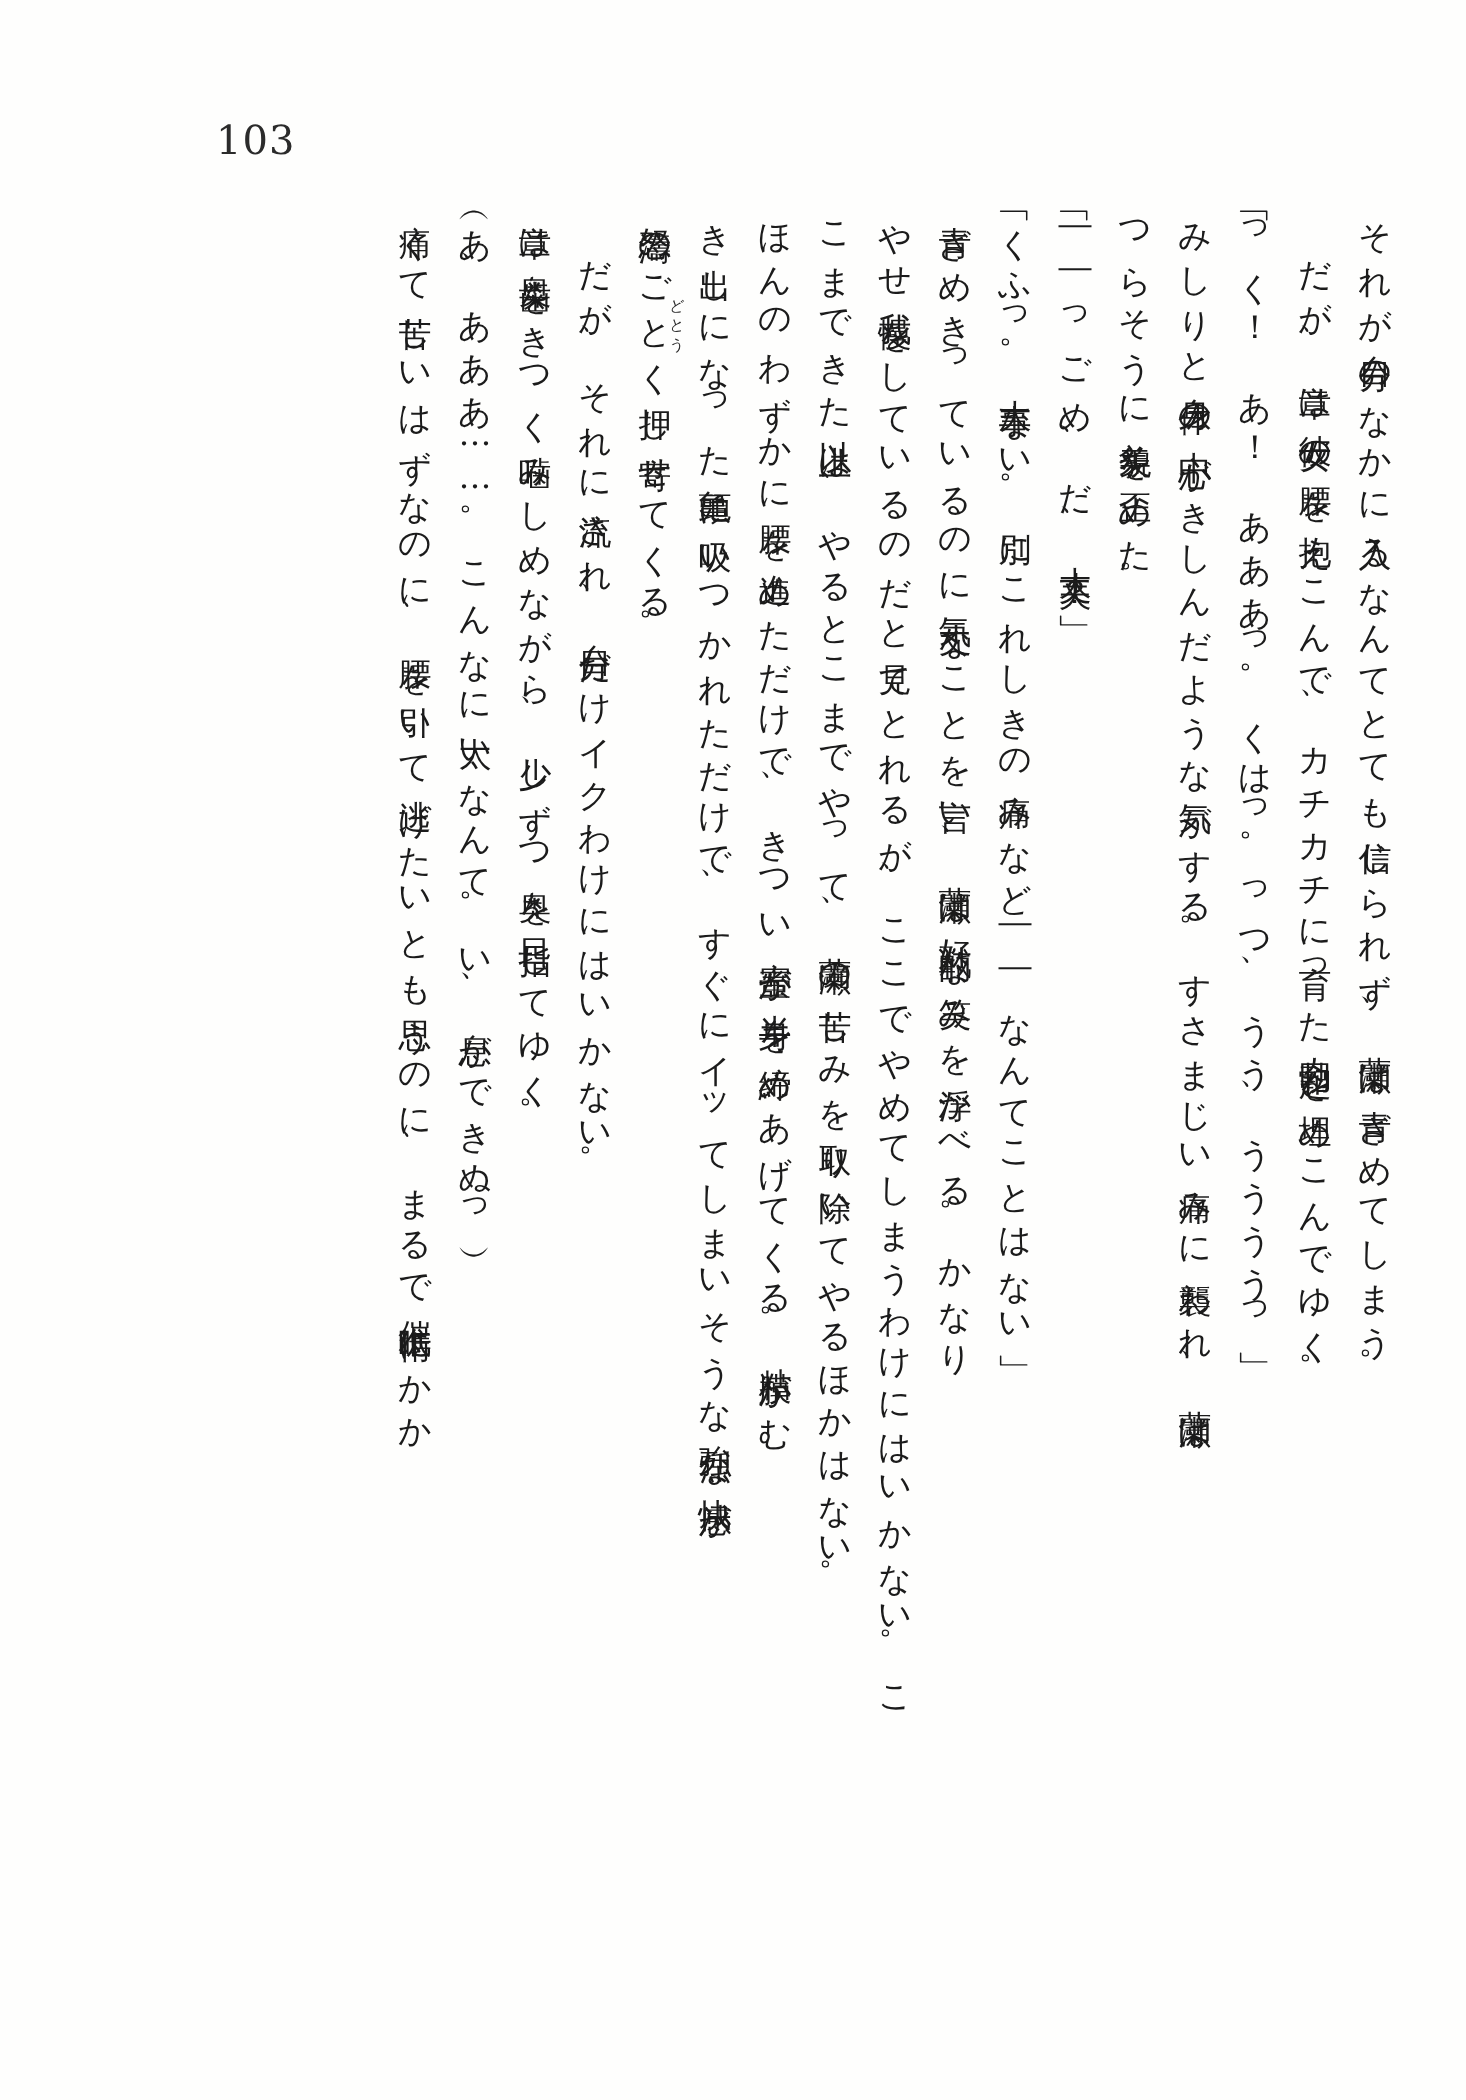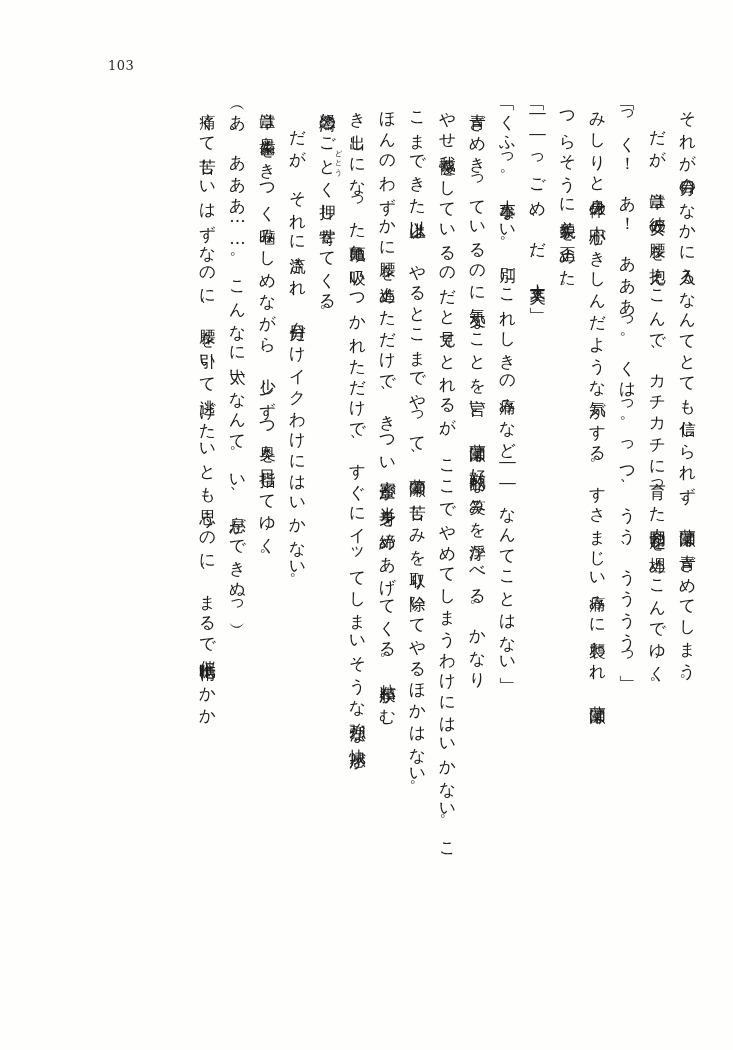--- a/index.html
+++ b/index.html
@@ -18,21 +18,21 @@
     position: relative;
     width: 733px;
     height: 1050px;
     background: #fefefd;
     box-sizing: border-box;
   }
   .page-number {
     position: absolute;
     left: 108px;
     top: 58px;
-    font-size: 13px;
+    font-size: 20px;
     font-family: "DejaVu Serif", "Liberation Serif", serif;
     color: #2b2b2b;
     letter-spacing: 0.5px;
   }
   .text-block {
     position: absolute;
     top: 100px;
     left: 60px;
     right: 38px;
     height: 880px;

